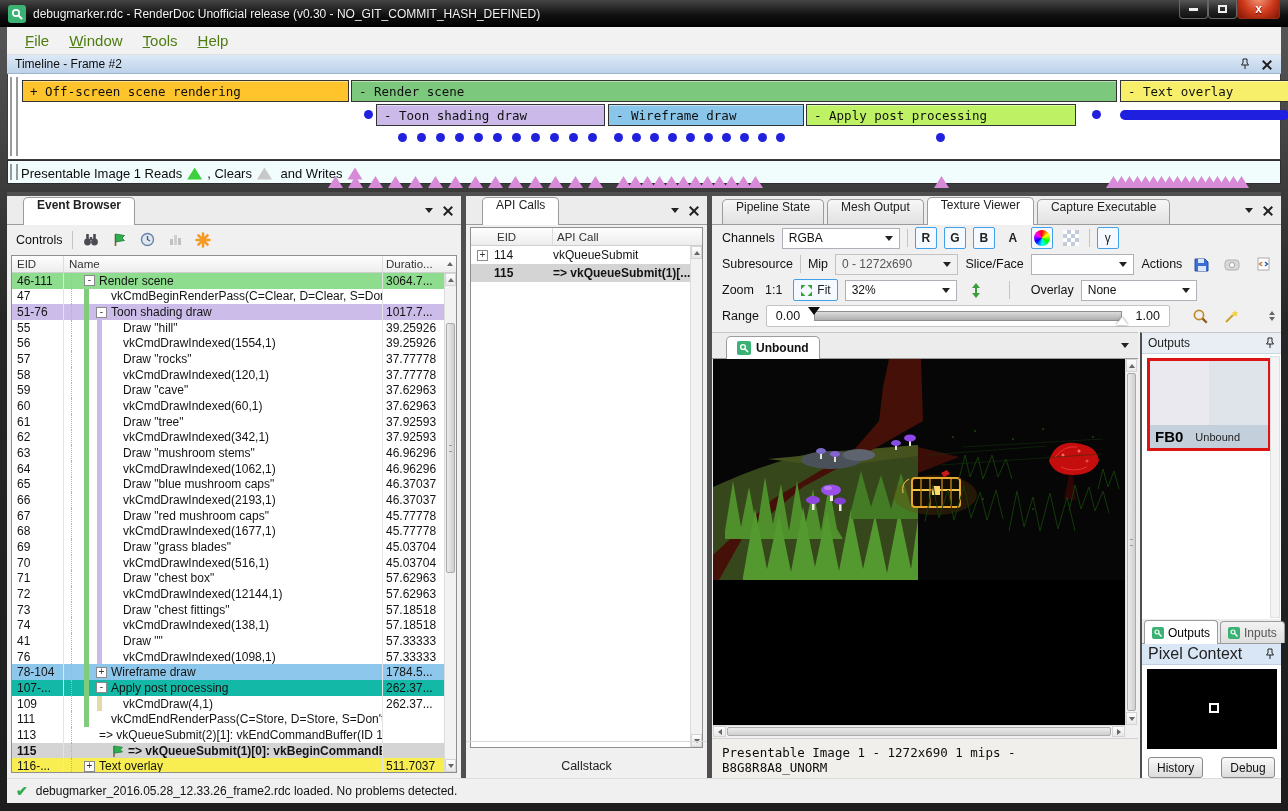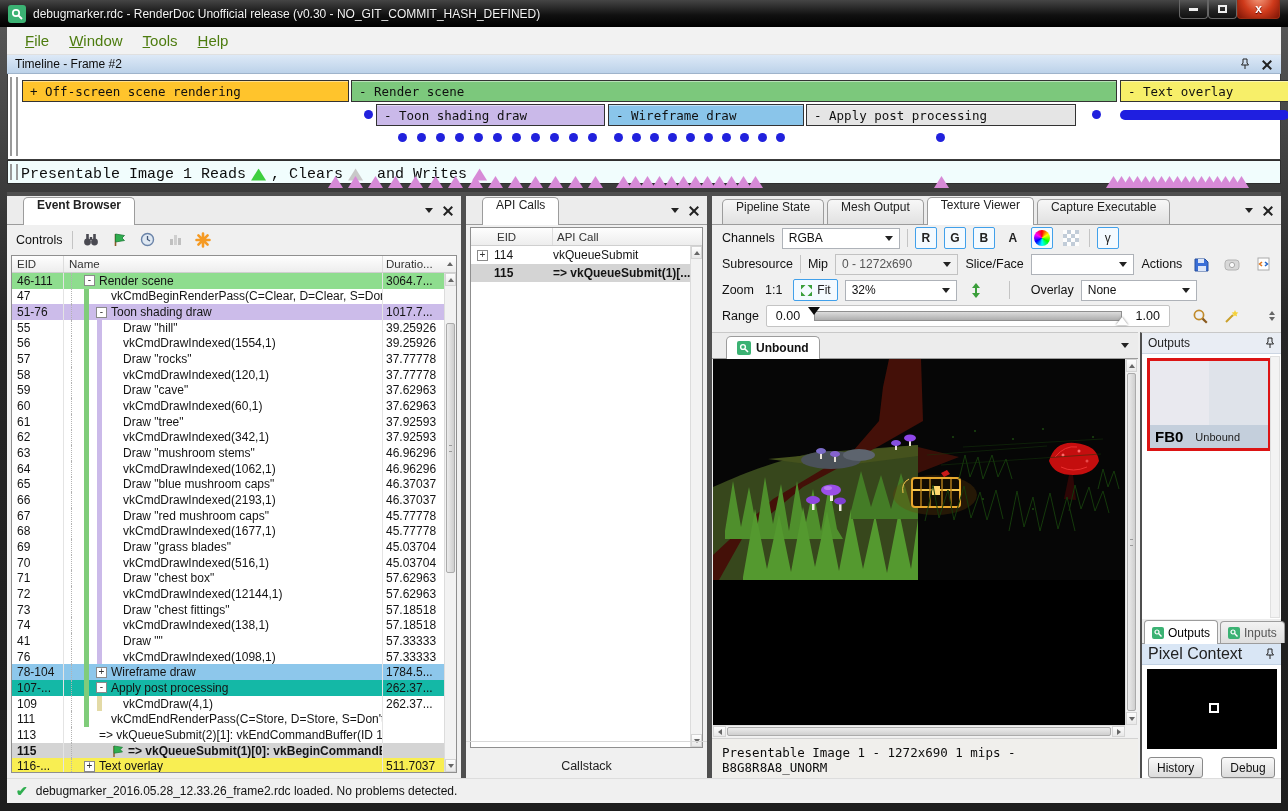--- a/index.html
+++ b/index.html
@@ -25,21 +25,21 @@
   
   .tl-header{position:absolute;left:7px;top:55px;width:1274px;height:19px;background:linear-gradient(#dde9f7,#bcd2e9);font-size:12px;color:#0d0d0d;display:flex;align-items:center;padding-left:8px;border-bottom:1px solid #9fb4cb}
   .hdr-icons{margin-left:auto;display:flex;gap:12px;align-items:center;padding-right:10px}
   .tl-body{position:absolute;left:7px;top:74px;width:1274px;height:86px;background:#fff;border:1px solid #3c3c3c;border-top:none}
   .tl-grip{position:absolute;left:2px;top:3px;bottom:3px;width:8px;border-left:2px solid #9a9a9a;border-right:2px solid #9a9a9a}
   .tl-bar{position:absolute;height:22px;border:1px solid #333;font-family:"DejaVu Sans Mono",monospace;font-size:12.5px;color:#101010;display:flex;align-items:center;padding-left:7px;white-space:nowrap;overflow:hidden;box-shadow:inset 0 1px 0 rgba(255,255,255,.45)}
   .tl-r1{top:6px}.tl-r2{top:30px}
   .tl-dot{position:absolute;width:9px;height:9px;border-radius:50%}
   .dotr2{top:36px}.dotr3{top:59px}
   .tl-pill{position:absolute;top:36px;height:10px;border-radius:5px}
-  .tl-usage{position:absolute;left:7px;top:160px;width:1274px;height:24px;background:#f1fdfd;border:1px solid #2e2e2e;font-family:Liberation Mono, monospace;font-size:15px;color:#0d0d0d}
+  .tl-usage{position:absolute;left:7px;top:160px;width:1274px;height:24px;background:#f1fdfd;border:1px solid #2e2e2e;font-family:Liberation Sans, sans-serif;font-size:13px;color:#0d0d0d}
   .usage-grip{position:absolute;left:2px;top:3px;bottom:3px;width:8px;border-left:2px solid #9a9a9a;border-right:2px solid #9a9a9a}
   .usage-label{position:absolute;left:13px;top:5px;display:flex;align-items:center;gap:5px;white-space:pre}
   .tri{width:15px;height:12px;clip-path:polygon(50% 0,100% 100%,0 100%);display:inline-block;filter:drop-shadow(0 0 1px #444)}
   .tri.mark{position:absolute;top:15px}
 
   .hsplit{position:absolute;left:7px;top:192px;width:1274px;height:4px;background:#4f4f4f}
   .mainbg{position:absolute;left:7px;top:196px;width:1274px;height:582px;background:#4f4f4f}
 
   
   .panel{position:absolute;top:196px;bottom:33px;background:#f0f0f0}
@@ -224,21 +224,21 @@
         </div>
       </div>
     <div>
 
     <div class="tl-bar tl-r2" style="left: 368px; width: 229px; background: rgb(202, 185, 233);">
           <span>- Toon shading draw</span>
         </div>
         <div class="tl-bar tl-r2" style="left: 600px; width: 196px; background: rgb(138, 197, 234);">
           <span>- Wireframe draw</span>
         </div>
-        <div class="tl-bar tl-r2" style="left: 798px; width: 270px; background: #e5e5e5;">
+        <div class="tl-bar tl-r2" style="left: 798px; width: 270px; background: #bef264;">
           <span>- Apply post processing</span>
         </div>
       </div>
     <div>
 
     <div class="tl-dot dotr2" style="left: 356px; background: rgb(33, 33, 221);"></div>
         <div class="tl-dot dotr2" style="left: 1084px; background: rgb(33, 33, 221);"></div>
       </div>
     <div class="tl-pill" style="left: 1112px; width: 169px; background: rgb(31, 31, 224);"></div>
     <div>

